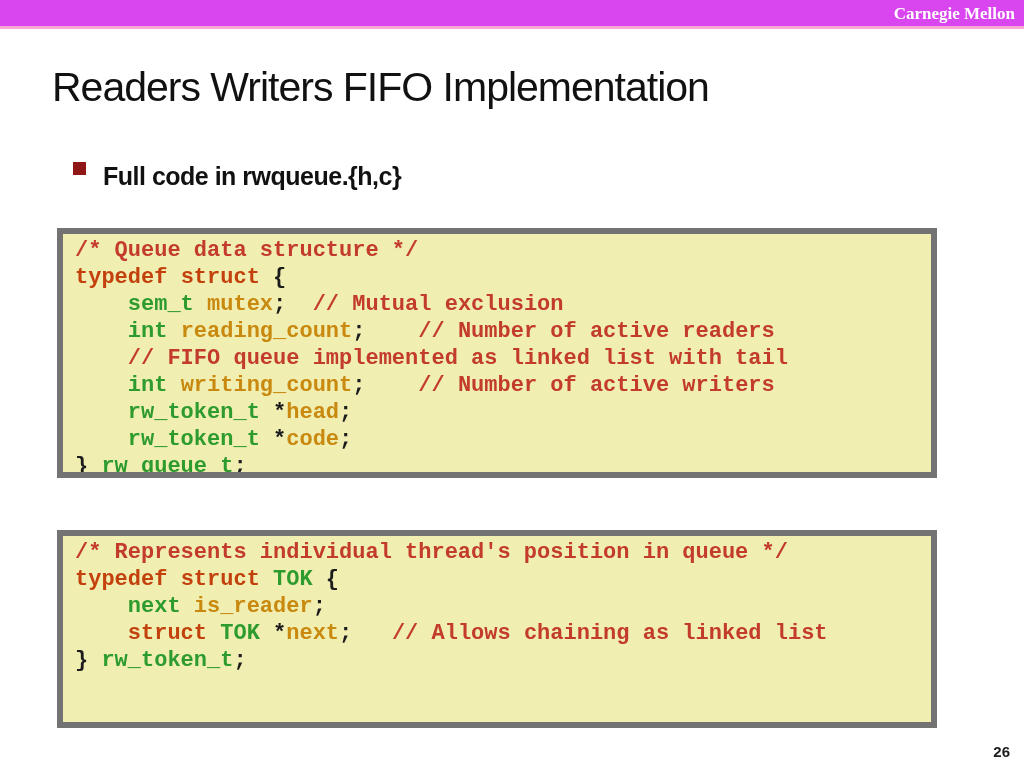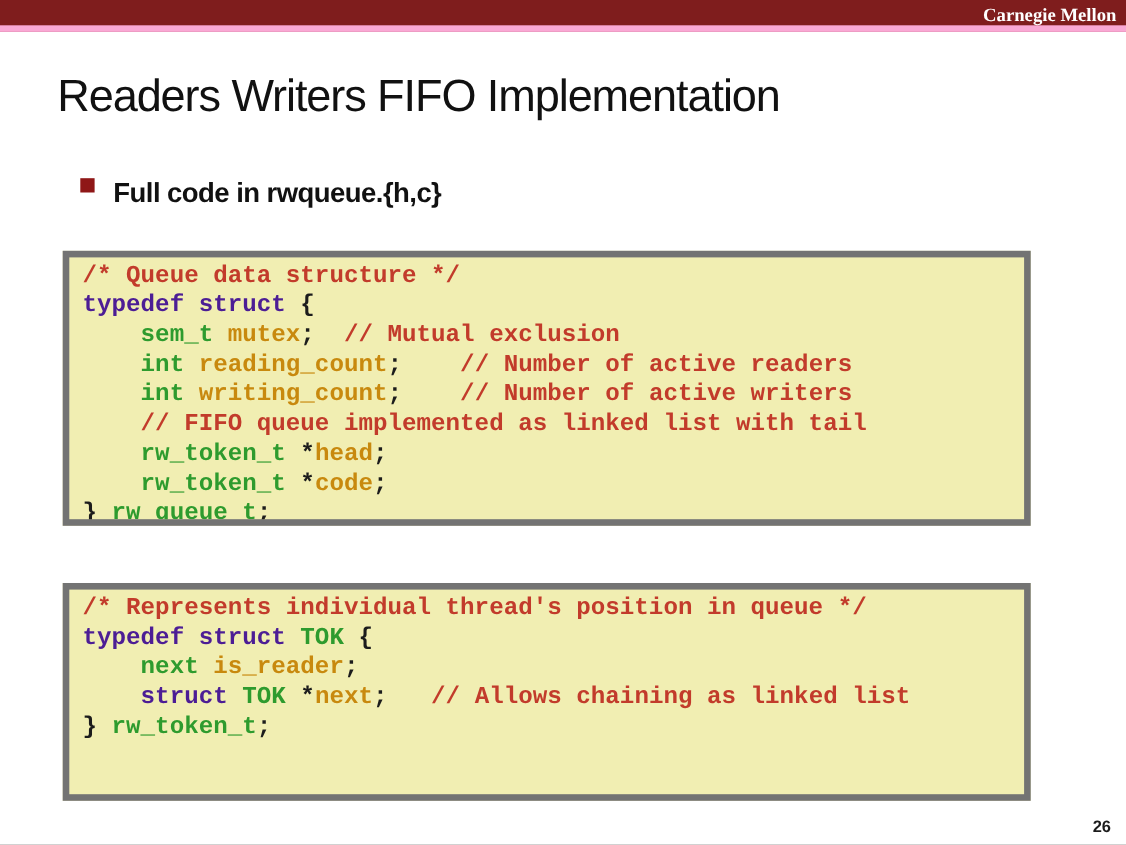--- a/index.html
+++ b/index.html
@@ -2,21 +2,21 @@
 <html><head>
 <meta charset="utf-8">
 <style>
   html,body{margin:0;padding:0;background:#888;}
   .slide{
     position:relative;width:1024px;height:768px;background:#ffffff;
     font-family:"Liberation Sans",sans-serif;overflow:hidden;
   }
   .top-bar{
     position:absolute;left:0;top:0;width:1024px;height:29px;
-    background:#7f1d1d;border-bottom:6px solid #f9a8d4;box-sizing:border-box;
+    background:#d946ef;border-bottom:3px solid #f9a8d4;box-sizing:border-box;
   }
   .brand{
     position:absolute;right:9px;top:4px;
     font-family:"Liberation Serif",serif;font-weight:bold;font-size:17px;color:#ffffff;
   }
   .slide-title{
     position:absolute;left:52px;top:64px;width:920px;
     font-size:41px;font-weight:normal;color:#111;letter-spacing:-1px;line-height:46px;
   }
   .bullet-row{position:absolute;left:62px;top:162px;display:flex;align-items:flex-start;margin-left:11px;}
@@ -29,21 +29,21 @@
     background:#F1EEB2;border:6px solid #737373;
     font-family:"Liberation Mono","DejaVu Sans Mono",monospace;
     font-weight:bold;font-size:22px;line-height:27px;color:#1C1C1C;
     padding:3px 0 0 12px;overflow:hidden;
   }
   #code-block-queue{top:228px;height:250px;}
   #code-block-token{top:530px;height:198px;}
   .code-line{white-space:pre;height:27px;}
   .tok-p{color:#1C1C1C;}
   .tok-c{color:#C23B2B;}
-  .tok-k{color:#4c1d95;}
+  .tok-k{color:#c2410c;}
   .tok-t{color:#2E9B2E;}
   .tok-v{color:#C8890E;}
   .page-number{
     position:absolute;right:14px;bottom:8px;
     font-size:15px;font-weight:bold;color:#1C1C1C;
   }
 </style>
 </head>
 <body>
 
@@ -58,22 +58,22 @@
   <div class="bullet-row">
     <span class="bullet-square"></span>
     <span class="bullet-label">Full code in rwqueue.{h,c}</span>
   </div>
 
   <div id="code-block-queue" class="code-block">
       <div class="code-line"><span class="tok-c">/* Queue data structure */</span></div>
       <div class="code-line"><span class="tok-k">typedef</span><span class="tok-p"> </span><span class="tok-k">struct</span><span class="tok-p"> {</span></div>
       <div class="code-line"><span class="tok-p">    </span><span class="tok-t">sem_t</span><span class="tok-p"> </span><span class="tok-v">mutex</span><span class="tok-p">;  </span><span class="tok-c">// Mutual exclusion</span></div>
       <div class="code-line"><span class="tok-p">    </span><span class="tok-t">int</span><span class="tok-p"> </span><span class="tok-v">reading_count</span><span class="tok-p">;    </span><span class="tok-c">// Number of active readers</span></div>
+      <div class="code-line"><span class="tok-p">    </span><span class="tok-c">// FIFO queue implemented as linked list with tail</span></div>
       <div class="code-line"><span class="tok-p">    </span><span class="tok-t">int</span><span class="tok-p"> </span><span class="tok-v">writing_count</span><span class="tok-p">;    </span><span class="tok-c">// Number of active writers</span></div>
-      <div class="code-line"><span class="tok-p">    </span><span class="tok-c">// FIFO queue implemented as linked list with tail</span></div>
       <div class="code-line"><span class="tok-p">    </span><span class="tok-t">rw_token_t</span><span class="tok-p"> *</span><span class="tok-v">head</span><span class="tok-p">;</span></div>
       <div class="code-line"><span class="tok-p">    </span><span class="tok-t">rw_token_t</span><span class="tok-p"> *</span><span class="tok-v">code</span><span class="tok-p">;</span></div>
       <div class="code-line"><span class="tok-p">} </span><span class="tok-t">rw_queue_t</span><span class="tok-p">;</span></div>
     </div>
 
   <div id="code-block-token" class="code-block">
       <div class="code-line"><span class="tok-c">/* Represents individual thread's position in queue */</span></div>
       <div class="code-line"><span class="tok-k">typedef</span><span class="tok-p"> </span><span class="tok-k">struct</span><span class="tok-p"> </span><span class="tok-t">TOK</span><span class="tok-p"> {</span></div>
       <div class="code-line"><span class="tok-p">    </span><span class="tok-t">next</span><span class="tok-p"> </span><span class="tok-v">is_reader</span><span class="tok-p">;</span></div>
       <div class="code-line"><span class="tok-p">    </span><span class="tok-k">struct</span><span class="tok-p"> </span><span class="tok-t">TOK</span><span class="tok-p"> *</span><span class="tok-v">next</span><span class="tok-p">;   </span><span class="tok-c">// Allows chaining as linked list</span></div>

